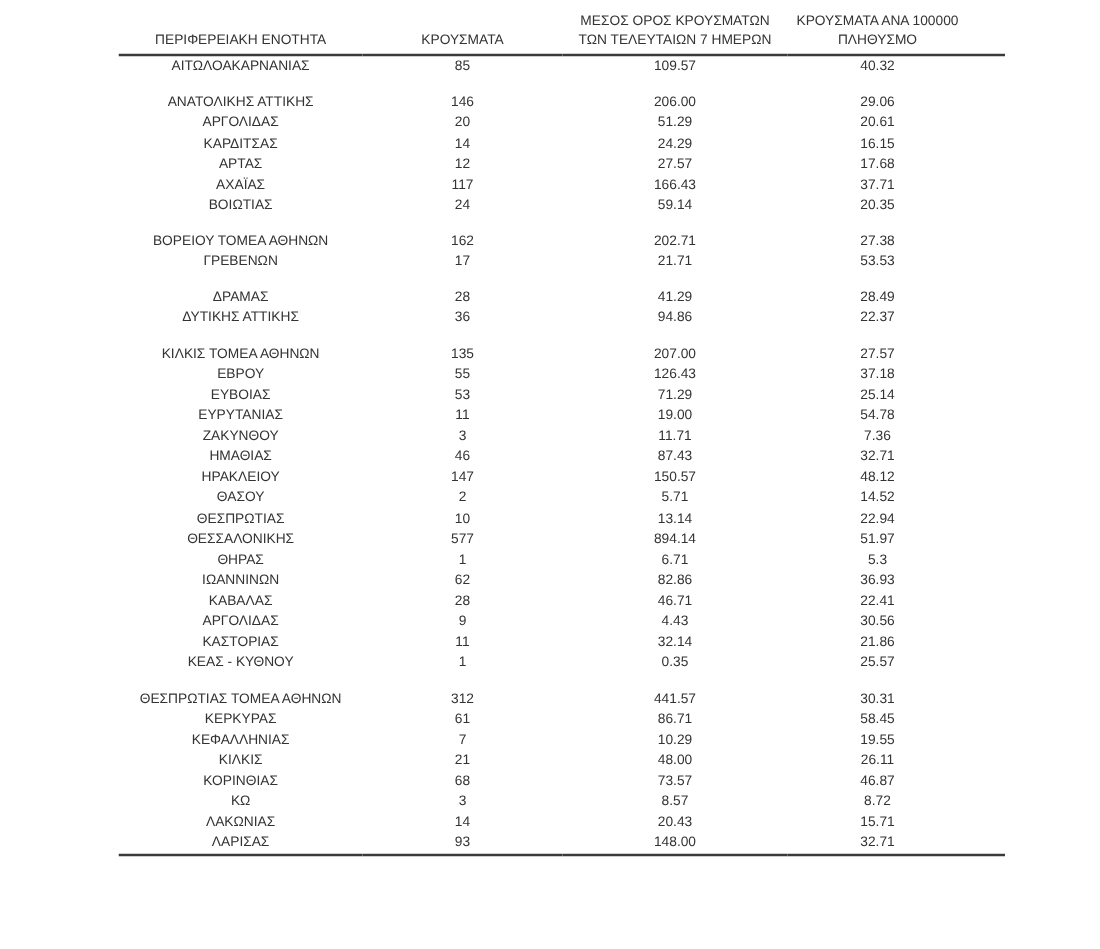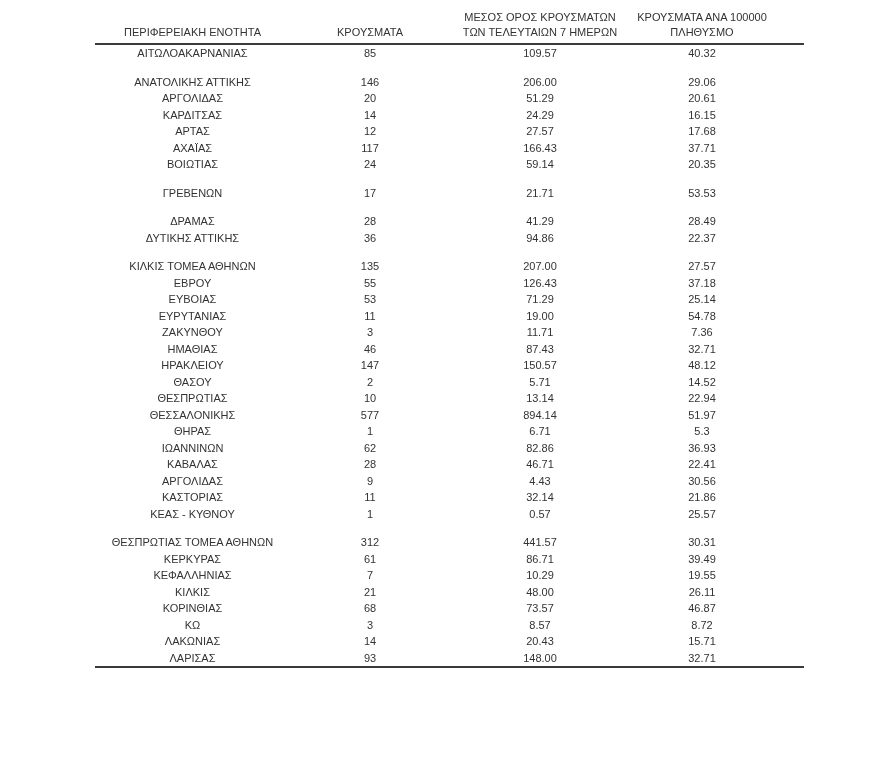--- a/index.html
+++ b/index.html
@@ -129,20 +129,26 @@
         <tr>
           <td>ΒΟΙΩΤΙΑΣ</td>
           <td>24</td>
           <td>59.14</td>
           <td>20.35</td>
         </tr>
         <tr class="spacer">
           <td colspan="4"></td>
         </tr>
         <tr>
+          <td>ΒΟΡΕΙΟΥ ΤΟΜΕΑ ΑΘΗΝΩΝ</td>
+          <td>162</td>
+          <td>202.71</td>
+          <td>27.38</td>
+        </tr>
+        <tr>
           <td>ΓΡΕΒΕΝΩΝ</td>
           <td>17</td>
           <td>21.71</td>
           <td>53.53</td>
         </tr>
         <tr class="spacer">
           <td colspan="4"></td>
         </tr>
         <tr>
           <td>ΔΡΑΜΑΣ</td>
@@ -245,37 +251,37 @@
         </tr>
         <tr>
           <td>ΚΑΣΤΟΡΙΑΣ</td>
           <td>11</td>
           <td>32.14</td>
           <td>21.86</td>
         </tr>
         <tr>
           <td>ΚΕΑΣ - ΚΥΘΝΟΥ</td>
           <td>1</td>
-          <td>0.57</td>
+          <td>0.35</td>
           <td>25.57</td>
         </tr>
         <tr class="spacer">
           <td colspan="4"></td>
         </tr>
         <tr>
           <td>ΘΕΣΠΡΩΤΙΑΣ ΤΟΜΕΑ ΑΘΗΝΩΝ</td>
           <td>312</td>
           <td>441.57</td>
           <td>30.31</td>
         </tr>
         <tr>
           <td>ΚΕΡΚΥΡΑΣ</td>
           <td>61</td>
           <td>86.71</td>
-          <td>39.49</td>
+          <td>58.45</td>
         </tr>
         <tr>
           <td>ΚΕΦΑΛΛΗΝΙΑΣ</td>
           <td>7</td>
           <td>10.29</td>
           <td>19.55</td>
         </tr>
         <tr>
           <td>ΚΙΛΚΙΣ</td>
           <td>21</td>

